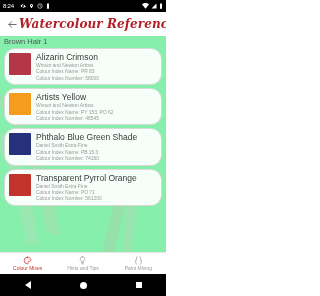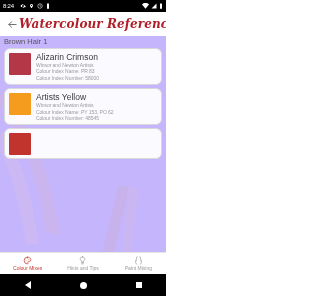--- a/index.html
+++ b/index.html
@@ -31,38 +31,38 @@
     font-family:"DejaVu Serif", serif;
     font-style:italic; font-weight:700;
     font-size:12px; color:#b01f28;
     letter-spacing:0.1px; white-space:nowrap;
   }
   .iconbtn{ width:14px; height:14px; display:flex; align-items:center; justify-content:center; flex:0 0 auto; }
 
   
   .content{
     position:absolute; left:0; right:0; top:36px; bottom:34px;
-    background:#c4b5fd; overflow:hidden; z-index:10;
+    background:#86efac; overflow:hidden; z-index:10;
   }
   
   .watermark{
     position:absolute; inset:0; pointer-events:none; z-index:0;
   }
 
   .section-label{
     position:relative; z-index:2;
     font-size:7.5px; color:#555; padding:1px 4px 2px 4px; line-height:9px;
   }
 
   .list{ position:relative; z-index:2; }
 
   .card{
     background:rgba(255,255,255,0.93);
     border:0.6px solid #d8d8d8;
-    border-radius:6px;
+    border-radius:11px;
     margin:0 4px 3px 4px;
     padding:3px 4px 3px 4px;
     display:flex; gap:5px; align-items:flex-start;
   }
   .swatch{
     width:22px; height:22px; flex:0 0 auto; border-radius:1px;
     margin-top:1px;
   }
   .card-body{ flex:1; min-width:0; }
   .paint-name{
@@ -182,23 +182,38 @@
     <div class="card">
       <span class="swatch" style="background:#f59b1e"></span>
       <div class="card-body">
         <div class="paint-name">Artists Yellow</div>
         <div class="paint-sub">Winsor and Newton Artists</div>
         <div class="paint-sub">Colour Index Name: PY 153, PO 62</div>
         <div class="paint-sub">Colour Index Number: 48545</div>
       </div>
     </div>
 
+    <div class="card">
+      <span class="swatch" style="background:#25317a"></span>
+      <div class="card-body">
+        <div class="paint-name">Phthalo Blue Green Shade</div>
+        <div class="paint-sub">Daniel Smith Extra Fine</div>
+        <div class="paint-sub">Colour Index Name: PB 15:3</div>
+        <div class="paint-sub">Colour Index Number: 74160</div>
+      </div>
+    </div>
 
     <div class="card">
       <span class="swatch" style="background:#c1342d"></span>
+      <div class="card-body">
+        <div class="paint-name">Transparent Pyrrol Orange</div>
+        <div class="paint-sub">Daniel Smith Extra Fine</div>
+        <div class="paint-sub">Colour Index Name: PO 71</div>
+        <div class="paint-sub">Colour Index Number: 561200</div>
+      </div>
     </div>
 
 
   </div>
 </div>
 
 <div class="bottomnav">
 
   <div class="navitem active">
     <span class="navicon">

